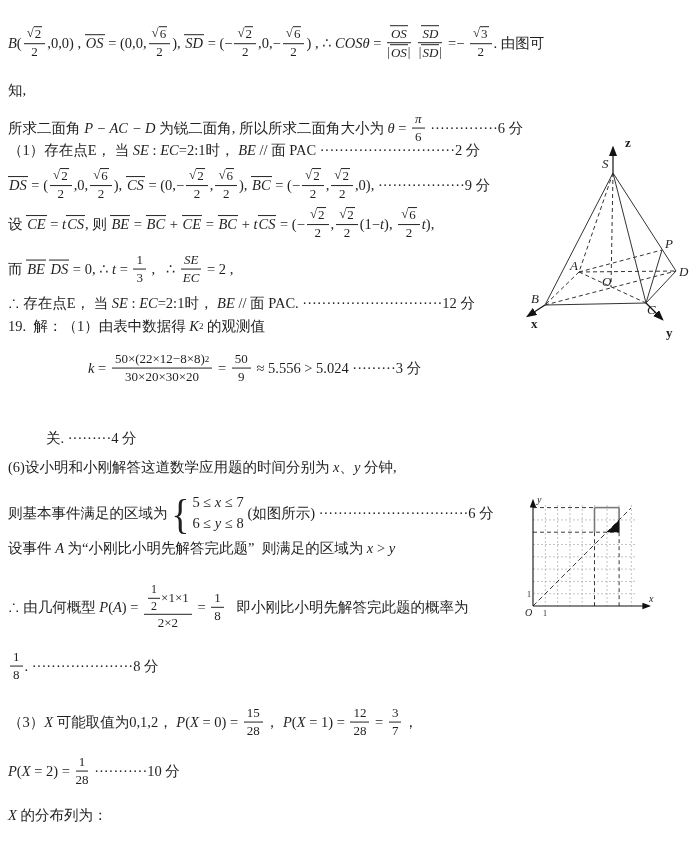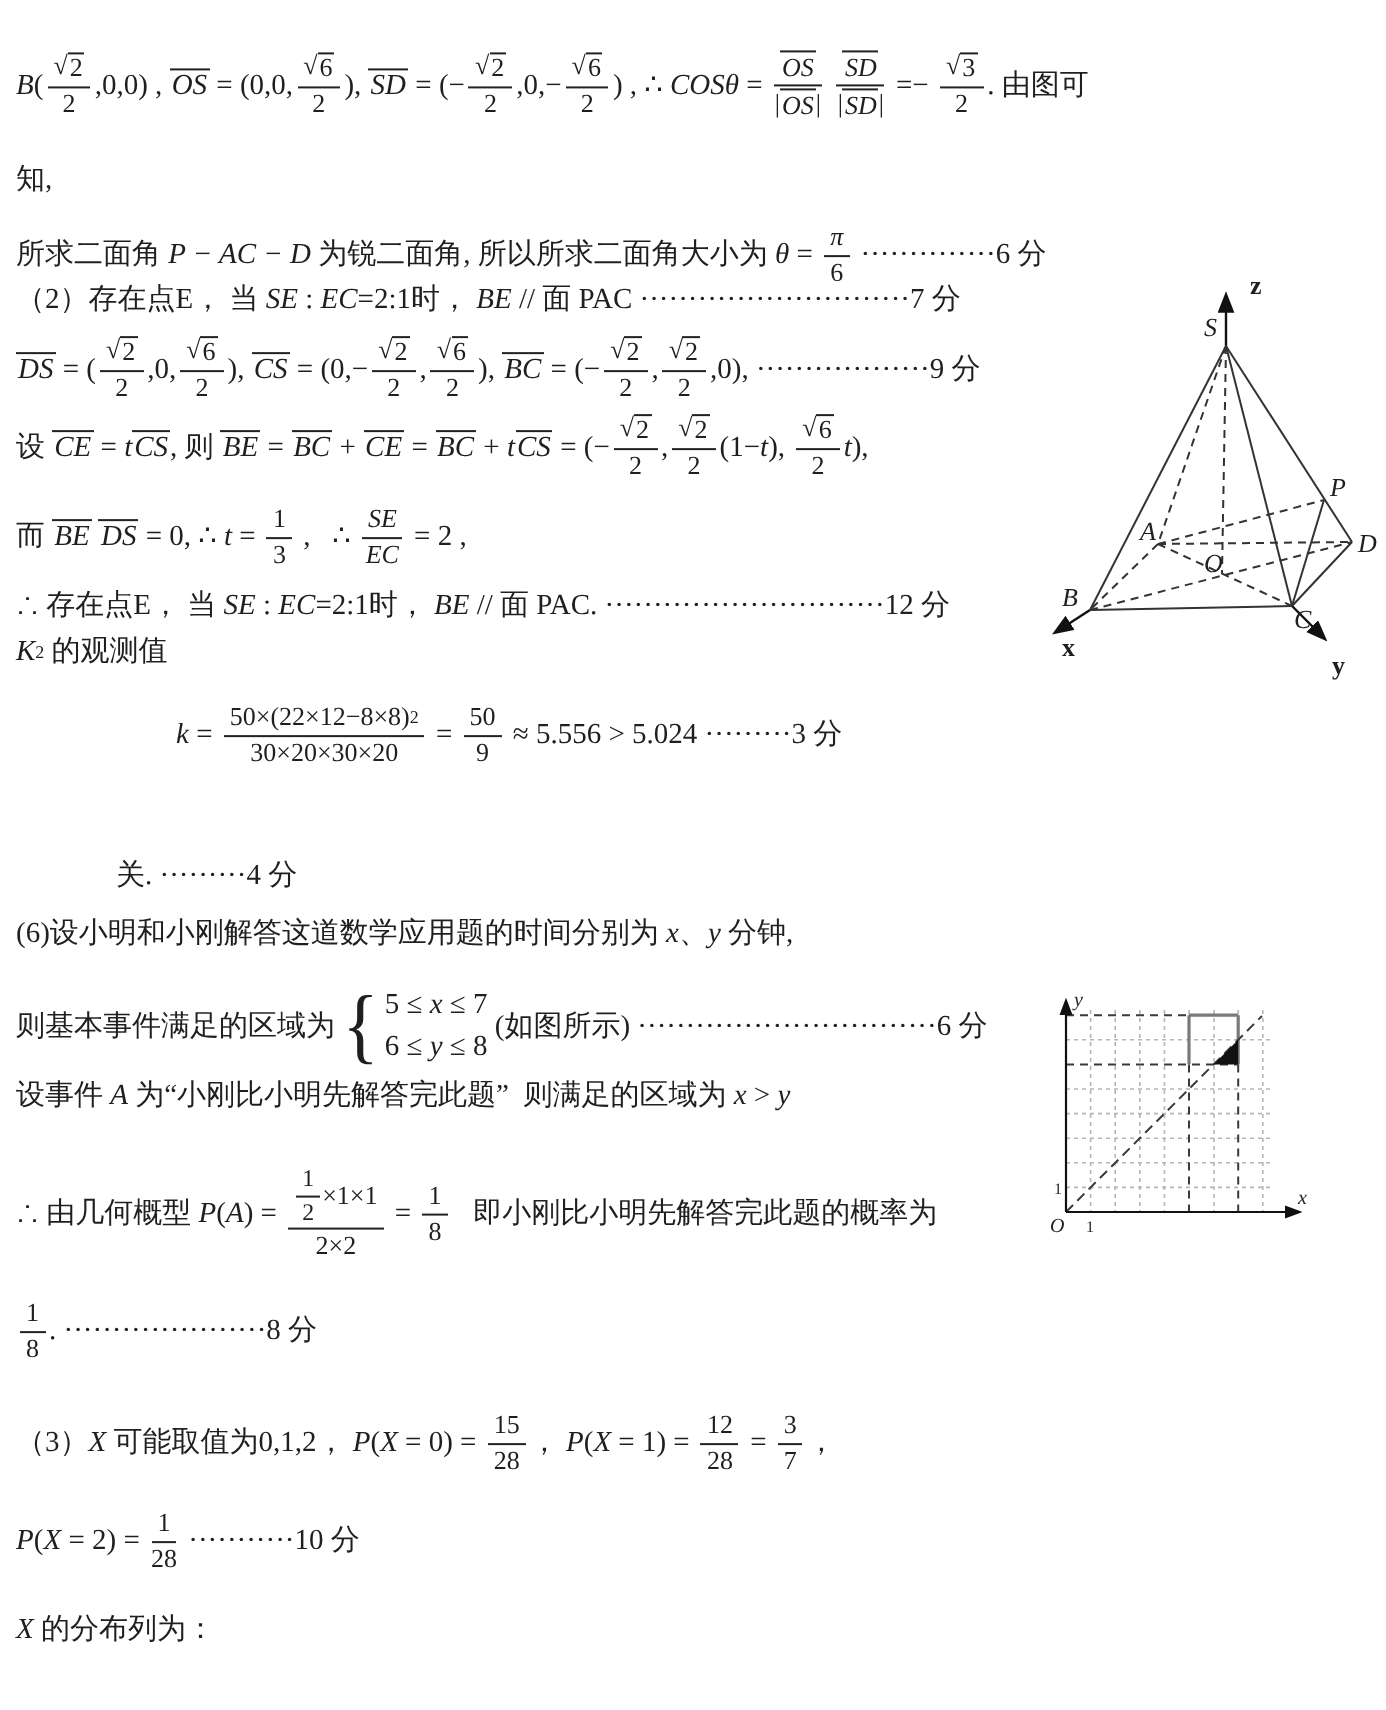--- a/index.html
+++ b/index.html
@@ -30,28 +30,28 @@
   .gtick{font-size:8px;}
 </style>
 </head>
 <body>
 
 <div class="page">
 
   <div class="mline" style="top:43px;left:8px"><span class="tx it">B</span><span class="tx">(</span><span class="frac"><span class="num"><span class="sq">√<span class="rad">2</span></span></span><span class="den"><span class="tx">2</span></span></span><span class="tx">,0,0) , </span><span class="vec">OS</span><span class="tx"> = (0,0,</span><span class="frac"><span class="num"><span class="sq">√<span class="rad">6</span></span></span><span class="den"><span class="tx">2</span></span></span><span class="tx">), </span><span class="vec">SD</span><span class="tx"> = (−</span><span class="frac"><span class="num"><span class="sq">√<span class="rad">2</span></span></span><span class="den"><span class="tx">2</span></span></span><span class="tx">,0,−</span><span class="frac"><span class="num"><span class="sq">√<span class="rad">6</span></span></span><span class="den"><span class="tx">2</span></span></span><span class="tx">) , ∴ </span><span class="tx it">COSθ</span><span class="tx"> = </span><span class="frac"><span class="num"><span class="vec">OS</span></span><span class="den"><span class="tx">|</span><span class="vec">OS</span><span class="tx">|</span></span></span><span class="tx"> </span><span class="frac"><span class="num"><span class="vec">SD</span></span><span class="den"><span class="tx">|</span><span class="vec">SD</span><span class="tx">|</span></span></span><span class="tx"> =− </span><span class="frac"><span class="num"><span class="sq">√<span class="rad">3</span></span></span><span class="den"><span class="tx">2</span></span></span><span class="tx">. 由图可</span></div>
   <div class="mline" style="top:90px;left:8px"><span class="tx">知,</span></div>
   <div class="mline" style="top:128px;left:8px"><span class="tx">所求二面角 </span><span class="tx it">P − AC − D</span><span class="tx"> 为锐二面角, 所以所求二面角大小为 </span><span class="tx it">θ</span><span class="tx"> = </span><span class="frac"><span class="num"><span class="tx it">π</span></span><span class="den"><span class="tx">6</span></span></span><span class="tx"> ··············6 分</span></div>
-  <div class="mline" style="top:150px;left:8px"><span class="tx">（2）存在点E， 当 </span><span class="tx it">SE</span><span class="tx"> : </span><span class="tx it">EC</span><span class="tx">=2:1时， </span><span class="tx it">BE</span><span class="tx"> // 面 PAC ····························7 分</span></div>
+  <div class="mline" style="top:150px;left:8px"><span class="tx">（1）存在点E， 当 </span><span class="tx it">SE</span><span class="tx"> : </span><span class="tx it">EC</span><span class="tx">=2:1时， </span><span class="tx it">BE</span><span class="tx"> // 面 PAC ····························2 分</span></div>
   <div class="mline" style="top:185px;left:8px"><span class="vec">DS</span><span class="tx"> = (</span><span class="frac"><span class="num"><span class="sq">√<span class="rad">2</span></span></span><span class="den"><span class="tx">2</span></span></span><span class="tx">,0,</span><span class="frac"><span class="num"><span class="sq">√<span class="rad">6</span></span></span><span class="den"><span class="tx">2</span></span></span><span class="tx">), </span><span class="vec">CS</span><span class="tx"> = (0,−</span><span class="frac"><span class="num"><span class="sq">√<span class="rad">2</span></span></span><span class="den"><span class="tx">2</span></span></span><span class="tx">,</span><span class="frac"><span class="num"><span class="sq">√<span class="rad">6</span></span></span><span class="den"><span class="tx">2</span></span></span><span class="tx">), </span><span class="vec">BC</span><span class="tx"> = (−</span><span class="frac"><span class="num"><span class="sq">√<span class="rad">2</span></span></span><span class="den"><span class="tx">2</span></span></span><span class="tx">,</span><span class="frac"><span class="num"><span class="sq">√<span class="rad">2</span></span></span><span class="den"><span class="tx">2</span></span></span><span class="tx">,0), ··················9 分</span></div>
   <div class="mline" style="top:224px;left:8px"><span class="tx">设 </span><span class="vec">CE</span><span class="tx"> = </span><span class="tx it">t</span><span class="vec">CS</span><span class="tx">, 则 </span><span class="vec">BE</span><span class="tx"> = </span><span class="vec">BC</span><span class="tx"> + </span><span class="vec">CE</span><span class="tx"> = </span><span class="vec">BC</span><span class="tx"> + </span><span class="tx it">t</span><span class="vec">CS</span><span class="tx"> = (−</span><span class="frac"><span class="num"><span class="sq">√<span class="rad">2</span></span></span><span class="den"><span class="tx">2</span></span></span><span class="tx">,</span><span class="frac"><span class="num"><span class="sq">√<span class="rad">2</span></span></span><span class="den"><span class="tx">2</span></span></span><span class="tx">(1−</span><span class="tx it">t</span><span class="tx">), </span><span class="frac"><span class="num"><span class="sq">√<span class="rad">6</span></span></span><span class="den"><span class="tx">2</span></span></span><span class="tx it">t</span><span class="tx">),</span></div>
   <div class="mline" style="top:269px;left:8px"><span class="tx">而 </span><span class="vec">BE</span><span class="tx"> </span><span class="vec">DS</span><span class="tx"> = 0, ∴ </span><span class="tx it">t</span><span class="tx"> = </span><span class="frac"><span class="num"><span class="tx">1</span></span><span class="den"><span class="tx">3</span></span></span><span class="tx"> ,   ∴ </span><span class="frac"><span class="num"><span class="tx it">SE</span></span><span class="den"><span class="tx it">EC</span></span></span><span class="tx"> = 2 ,</span></div>
   <div class="mline" style="top:303px;left:8px"><span class="tx">∴ 存在点E， 当 </span><span class="tx it">SE</span><span class="tx"> : </span><span class="tx it">EC</span><span class="tx">=2:1时， </span><span class="tx it">BE</span><span class="tx"> // 面 PAC. ·····························12 分</span></div>
-  <div class="mline" style="top:326px;left:8px"><span class="tx it">K</span><sup class="sup">2</sup><span class="tx"> 的观测值</span></div>
+  <div class="mline" style="top:326px;left:8px"><span class="tx">19.  解：（1）由表中数据得 </span><span class="tx it">K</span><sup class="sup">2</sup><span class="tx"> 的观测值</span></div>
   <div class="mline" style="top:368px;left:88px"><span class="tx it">k</span><span class="tx"> = </span><span class="frac"><span class="num"><span class="tx">50×(22×12−8×8)</span><sup class="sup">2</sup></span><span class="den"><span class="tx">30×20×30×20</span></span></span><span class="tx"> = </span><span class="frac"><span class="num"><span class="tx">50</span></span><span class="den"><span class="tx">9</span></span></span><span class="tx"> ≈ 5.556 &gt; 5.024 ·········3 分</span></div>
-  <div class="mline" style="top:438px;left:58px"><span class="tx">关. ·········4 分</span></div>
+  <div class="mline" style="top:438px;left:46px"><span class="tx">关. ·········4 分</span></div>
   <div class="mline" style="top:467px;left:8px"><span class="tx">(6)设小明和小刚解答这道数学应用题的时间分别为 </span><span class="tx it">x</span><span class="tx">、</span><span class="tx it">y</span><span class="tx"> 分钟,</span></div>
   <div class="mline" style="top:513px;left:8px"><span class="tx">则基本事件满足的区域为 </span><span class="sys"><span class="brace">{</span><span class="rows"><span class="srow"><span class="tx">5 ≤ </span><span class="tx it">x</span><span class="tx"> ≤ 7</span></span><span class="srow"><span class="tx">6 ≤ </span><span class="tx it">y</span><span class="tx"> ≤ 8</span></span></span></span><span class="tx"> (如图所示) ·······························6 分</span></div>
   <div class="mline" style="top:548px;left:8px"><span class="tx">设事件 </span><span class="tx it">A</span><span class="tx"> 为“小刚比小明先解答完此题”  则满足的区域为 </span><span class="tx it">x</span><span class="tx"> &gt; </span><span class="tx it">y</span></div>
   <div class="mline" style="top:607px;left:8px"><span class="tx">∴ 由几何概型 </span><span class="tx it">P</span><span class="tx">(</span><span class="tx it">A</span><span class="tx">) = </span><span class="frac"><span class="num"><span class="frac"><span class="num"><span class="tx">1</span></span><span class="den"><span class="tx">2</span></span></span><span class="tx">×1×1</span></span><span class="den"><span class="tx">2×2</span></span></span><span class="tx"> = </span><span class="frac"><span class="num"><span class="tx">1</span></span><span class="den"><span class="tx">8</span></span></span><span class="tx">   即小刚比小明先解答完此题的概率为</span></div>
   <div class="mline" style="top:666px;left:8px"><span class="frac"><span class="num"><span class="tx">1</span></span><span class="den"><span class="tx">8</span></span></span><span class="tx">. ·····················8 分</span></div>
   <div class="mline" style="top:722px;left:8px"><span class="tx">（3）</span><span class="tx it">X</span><span class="tx"> 可能取值为0,1,2， </span><span class="tx it">P</span><span class="tx">(</span><span class="tx it">X</span><span class="tx"> = 0) = </span><span class="frac"><span class="num"><span class="tx">15</span></span><span class="den"><span class="tx">28</span></span></span><span class="tx">， </span><span class="tx it">P</span><span class="tx">(</span><span class="tx it">X</span><span class="tx"> = 1) = </span><span class="frac"><span class="num"><span class="tx">12</span></span><span class="den"><span class="tx">28</span></span></span><span class="tx"> = </span><span class="frac"><span class="num"><span class="tx">3</span></span><span class="den"><span class="tx">7</span></span></span><span class="tx">，</span></div>
   <div class="mline" style="top:771px;left:8px"><span class="tx it">P</span><span class="tx">(</span><span class="tx it">X</span><span class="tx"> = 2) = </span><span class="frac"><span class="num"><span class="tx">1</span></span><span class="den"><span class="tx">28</span></span></span><span class="tx"> ···········10 分</span></div>
   <div class="mline" style="top:815px;left:8px"><span class="tx it">X</span><span class="tx"> 的分布列为：</span></div>
 
   <svg class="fig" style="left:498px;top:136px" width="195" height="210" viewBox="0 0 195 210">

